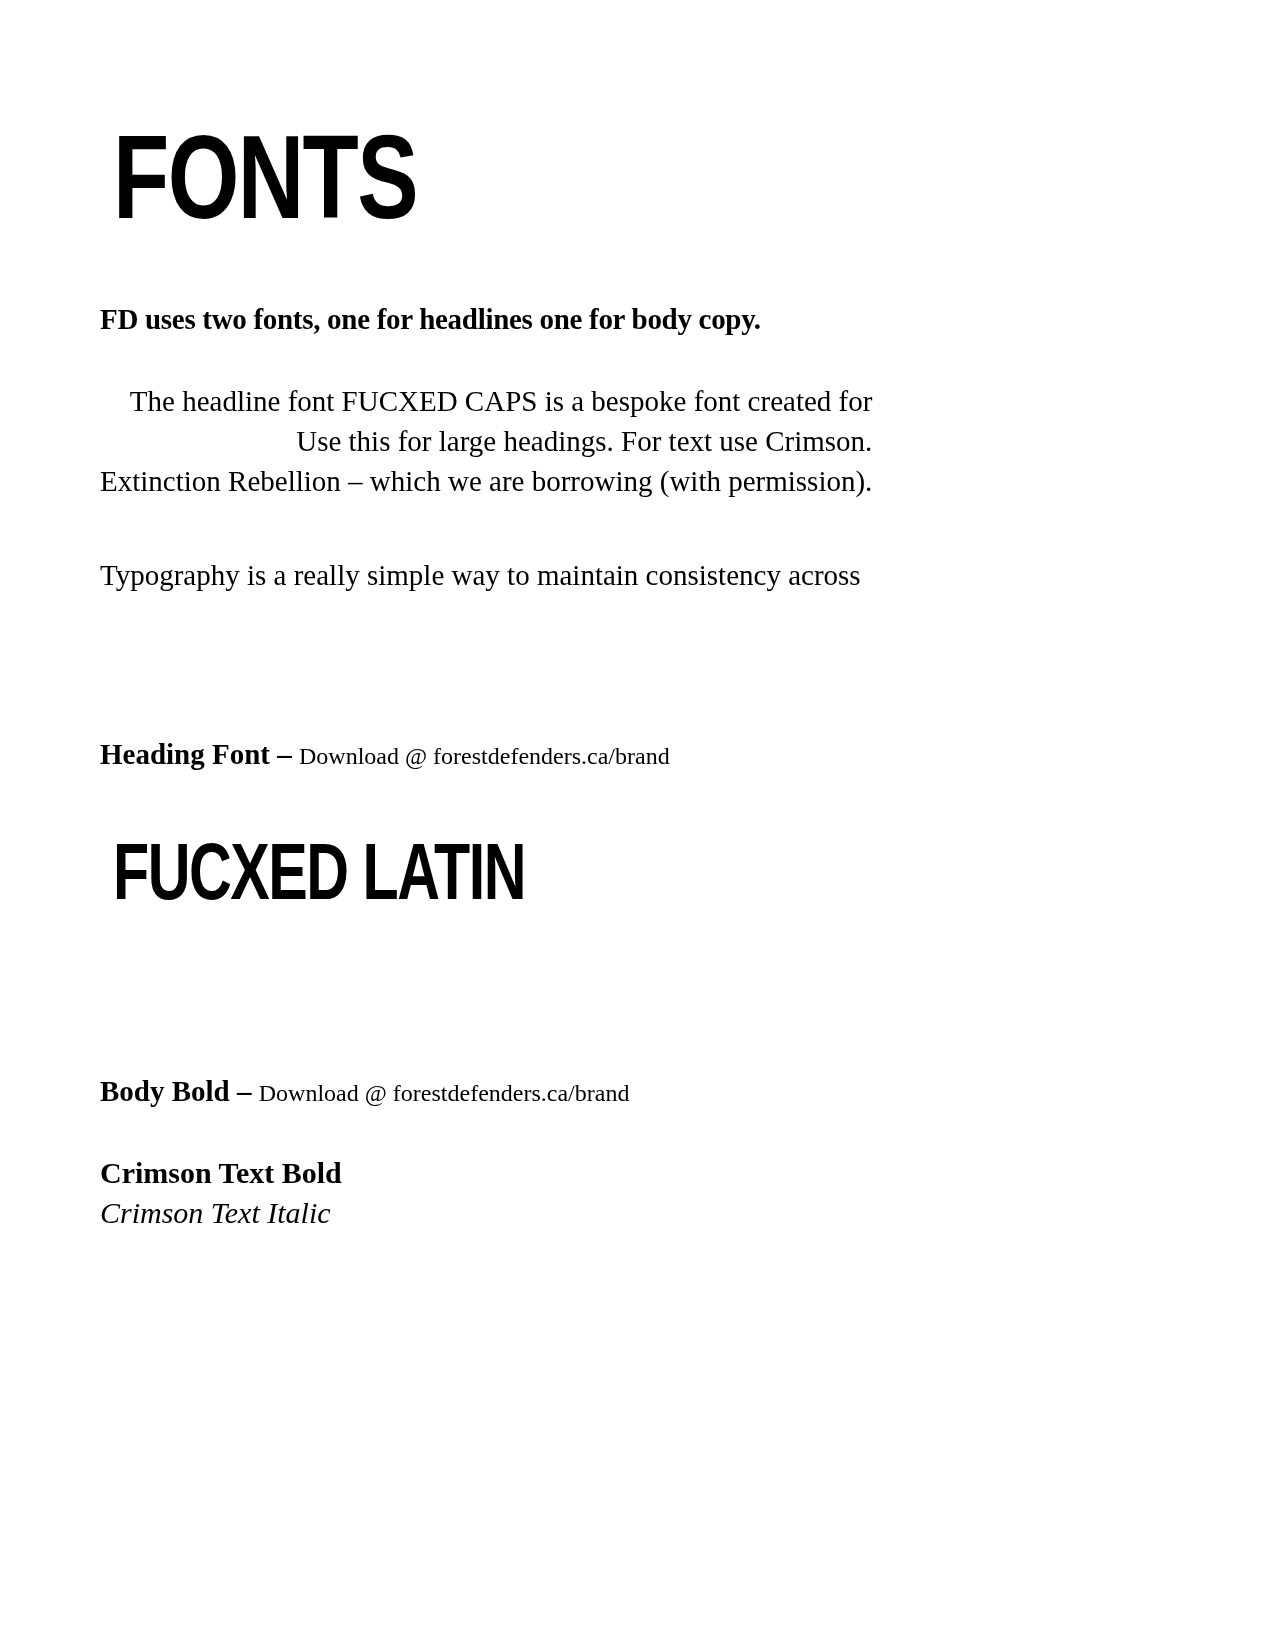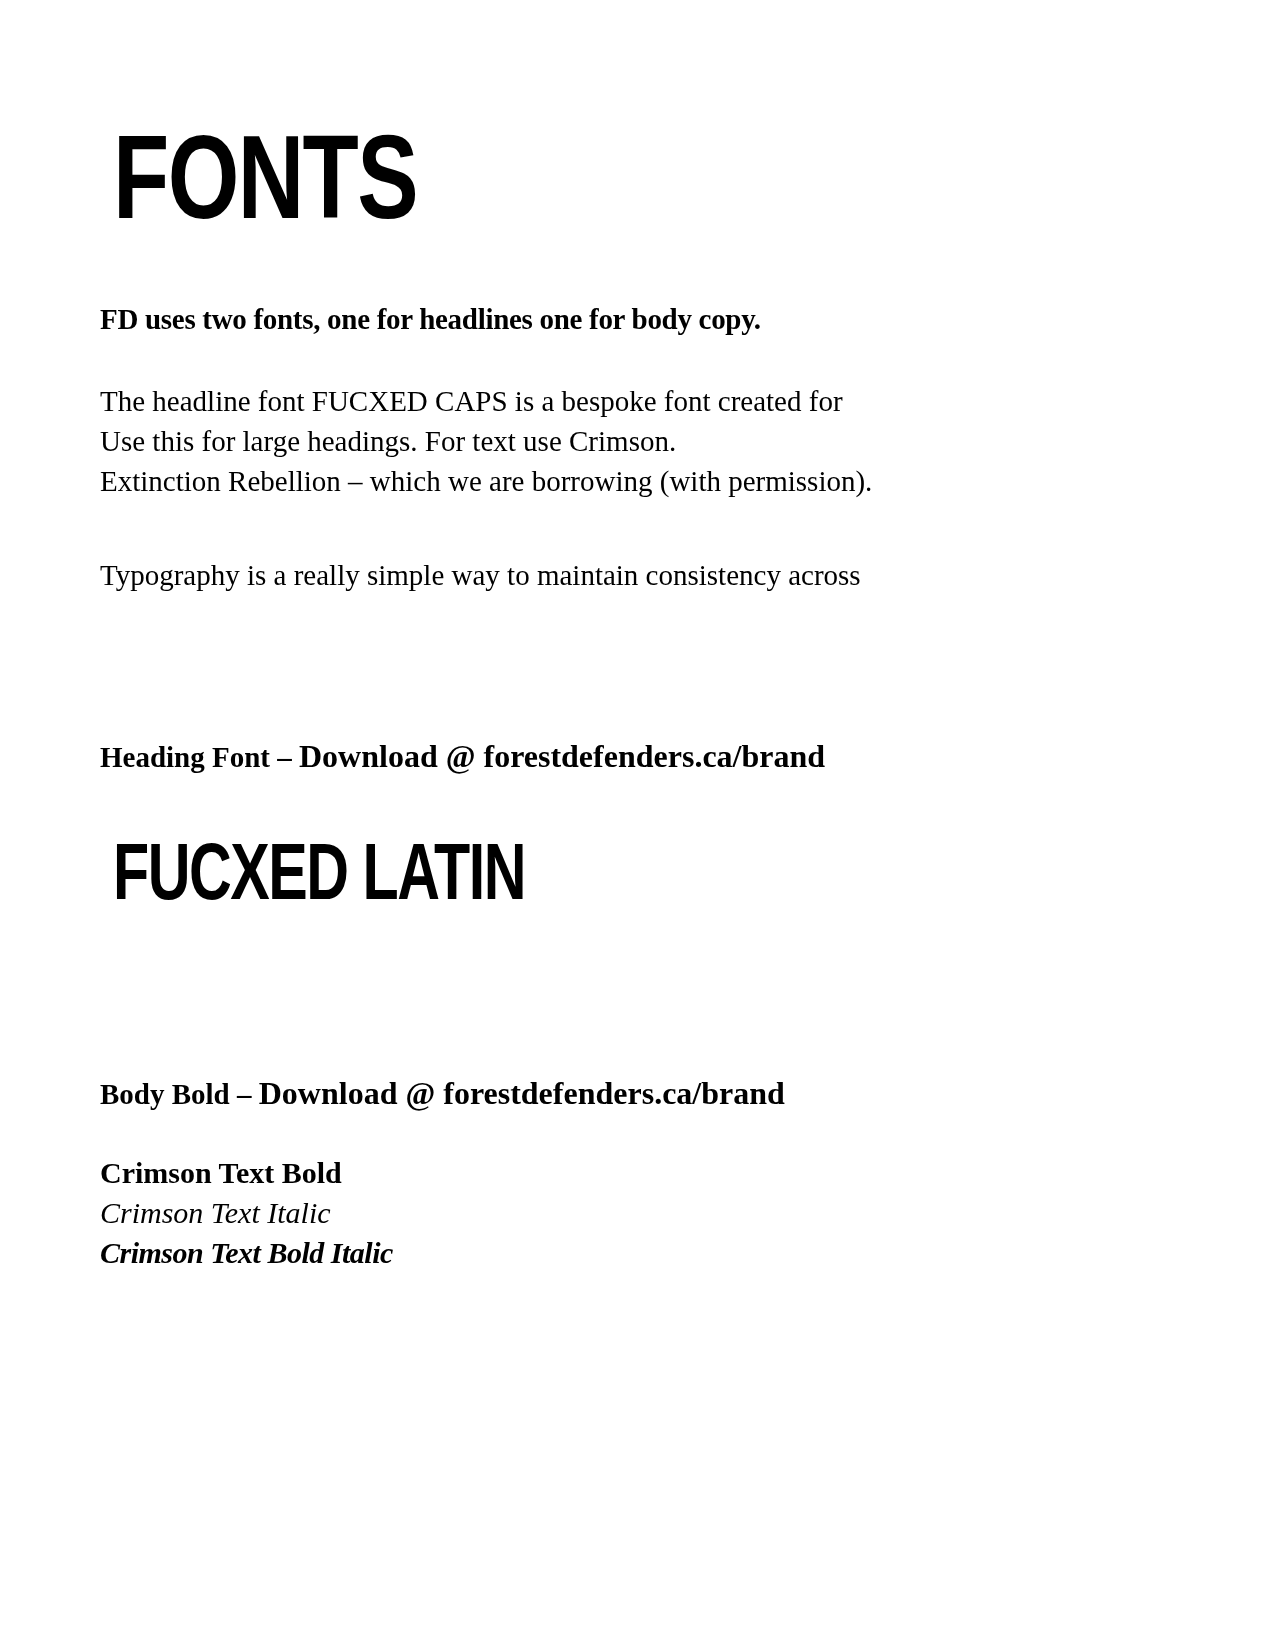--- a/index.html
+++ b/index.html
@@ -12,25 +12,25 @@
     transform-origin: left top;
     position:absolute;
     line-height:1;
     white-space:nowrap;
   }
   .title { left:113px; top:118px; font-size:118px; transform: scaleX(0.78); }
   .sample { left:113px; top:832px; font-size:80px; transform: scaleX(0.74); }
   .block { position:absolute; left:100px; white-space:nowrap; }
   .lead { top:303px; font-size:29px; font-weight:bold; letter-spacing:-0.3px; }
   .para { font-size:29px; line-height:40px; }
-  .p1 { top:381px; }
+  .p1 { top:381px;text-align:right; }
   .p2 { top:539px;margin-top:16px; }
   .label { font-size:29px; }
   .label b { font-weight:bold;margin-top:48px; }
-  .label .dl { font-size:32px;font-weight:bold; }
+  .label .dl { font-size:24px; }
   .heading-label { top:738px; }
   .body-label { top:1075px; }
   .weights { top:1153px; font-size:30px; line-height:40px; }
   .w-regular { font-weight:normal; font-style:normal; }
   .w-bold { font-weight:bold; font-style:normal; }
   .w-italic { font-weight:normal; font-style:italic; }
   .w-bolditalic { font-weight:bold; font-style:italic; letter-spacing:-0.5px; }
 </style>
 </head>
 <body>
@@ -57,14 +57,13 @@
 <div class="display sample">FUCXED LATIN</div>
 
 <div class="block serif label body-label">
   <b>Body Bold –</b>
   <span class="dl">Download @ forestdefenders.ca/brand</span>
 </div>
 
 <div class="block serif weights">
   <div class="w-bold">Crimson Text Bold</div>
   <div class="w-italic">Crimson Text Italic</div>
-  <div class="w-bolditalic">Crimson Text Bold Italic</div>
 </div>
 
 </body></html>

